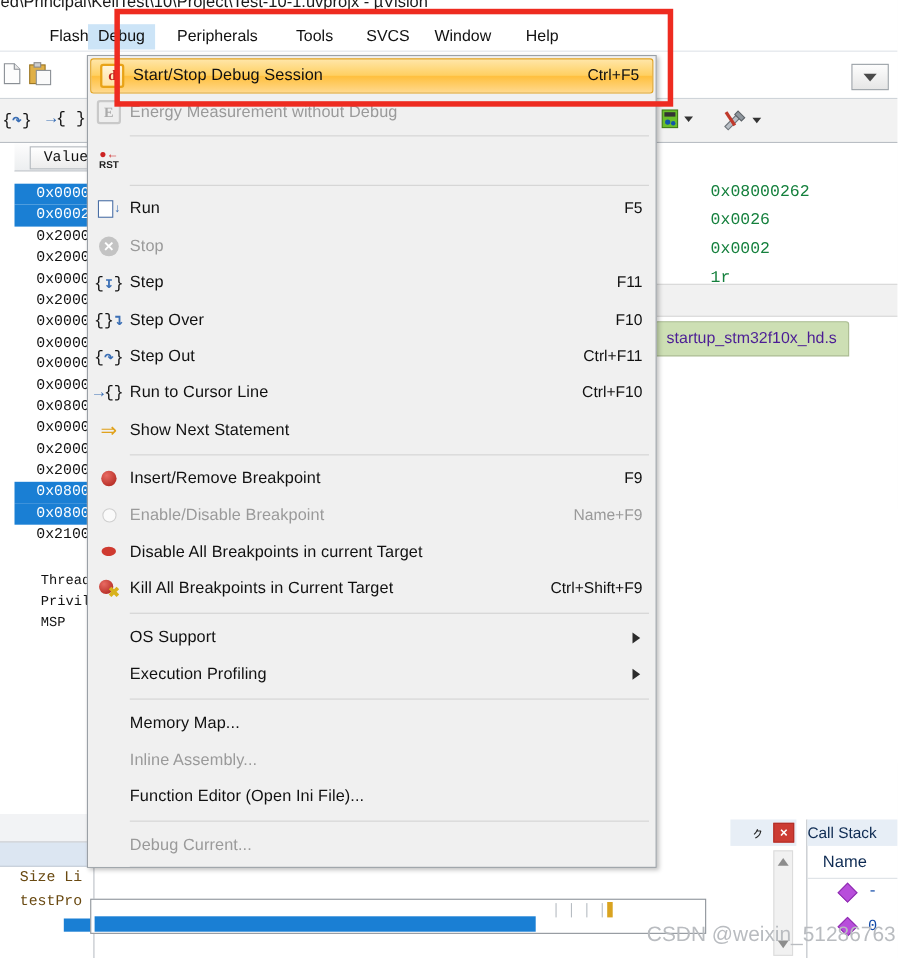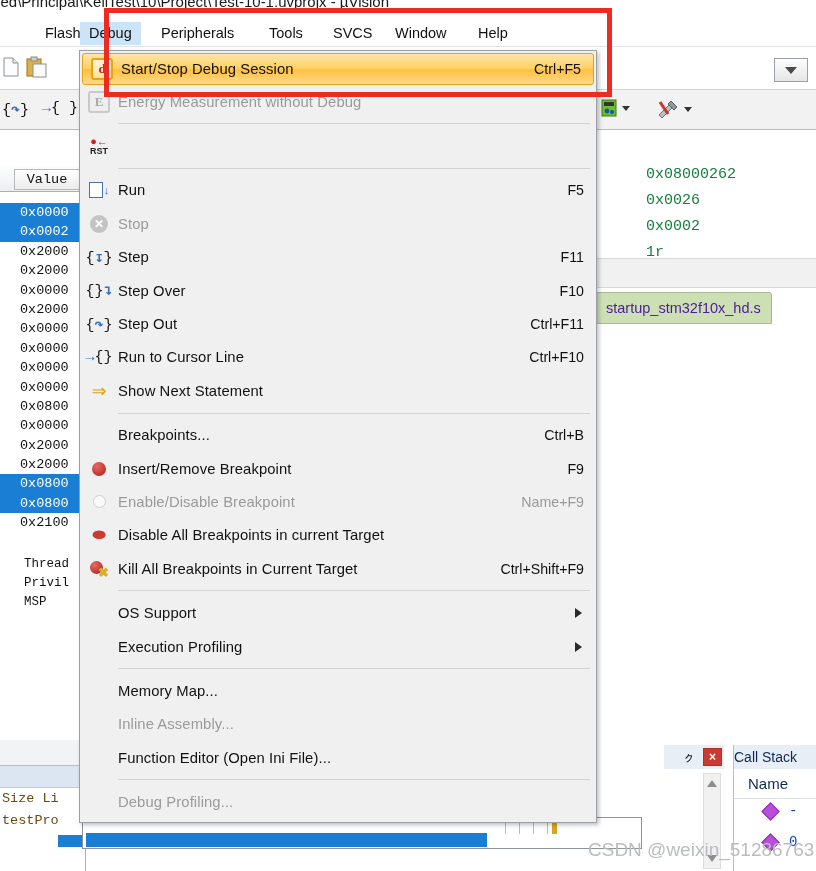--- a/index.html
+++ b/index.html
@@ -61,24 +61,23 @@
     display: flex; align-items: center; justify-content: center;
   }
   .tb-combo .chev { width: 0; height: 0; border-left: 6px solid transparent;
     border-right: 6px solid transparent; border-top: 7px solid #4a4a4a; }
   .tb-icon { position: absolute; display: flex; align-items: center; }
   .caret-sm { width: 0; height: 0; border-left: 4px solid transparent;
     border-right: 4px solid transparent; border-top: 5px solid #333; margin-left: 4px; }
 
   
   .leftpanel {
-    position: absolute; left: 0; top: 130px; width: 86px; height: 610px;
+    position: absolute; left: 13px; top: 130px; width: 86px; height: 610px;
     background: #ffffff; border-right: 7px solid #0c4a6e;
     overflow: hidden;
-    margin-top: 36px;
   }
   .lp-header {
     position: relative; height: 26px; background: linear-gradient(#fdfdfd,#eceef0);
     border-bottom: 1px solid #a9b0b7;
   }
   .lp-header .colhdr {
     position: absolute; left: 14px; top: 3px; width: 66px; height: 21px;
     border: 1px solid #b4b9be; background: linear-gradient(#ffffff,#ececec);
     font-family: "Liberation Mono", monospace; font-size: 13.5px;
     color: #111; text-align: center; line-height: 19px;
@@ -94,21 +93,21 @@
   .lp-tail .lp-row { padding-left: 24px; font-size: 12.5px; }
 
   
   .leftbottom {
     position: absolute; left: 0; top: 740px; width: 86px; height: 131px;
     background: #ffffff; border-right: 1px solid #a9b0b7;
   }
   .lb-tabstrip { height: 26px; background: #f2f3f5; border-bottom: 1px solid #b9bec4; }
   .lb-sel { height: 22px; background: #dce6f2; border-bottom: 1px solid #c4ccd6; }
   .lb-row {
-    height: 22px; line-height: 22px; padding-left: 2px;
+    height: 22px; line-height: 22px; padding-left: 18px;
     font-family: "Liberation Mono", monospace; font-size: 13.5px;
     color: #6a4a12; white-space: nowrap;
   }
   .lb-scrollblue {
     position: absolute; left: 58px; bottom: 24px; width: 30px; height: 12px;
     background: #1a7fd4;
   }
 
   
   .editor {
@@ -524,25 +523,20 @@
         </div>
         <div class="dd-item">
           <span class="dd-icon">
             <span class="ic-nextarrow">⇒</span>
           </span>
           <span class="dd-label">Show Next Statement</span>
           <span class="dd-shortcut"></span>
         </div>
         <div class="dd-sep"></div>
         <div class="dd-item">
-          <span class="dd-icon"></span>
-          <span class="dd-label">Breakpoints...</span>
-          <span class="dd-shortcut">Ctrl+B</span>
-        </div>
-        <div class="dd-item">
           <span class="dd-icon">
             <span class="ic-bpdot"></span>
           </span>
           <span class="dd-label">Insert/Remove Breakpoint</span>
           <span class="dd-shortcut">F9</span>
         </div>
         <div class="dd-item disabled">
           <span class="dd-icon">
             <span class="ic-bpring"></span>
           </span>
@@ -589,21 +583,21 @@
           <span class="dd-shortcut"></span>
         </div>
         <div class="dd-item">
           <span class="dd-icon"></span>
           <span class="dd-label">Function Editor (Open Ini File)...</span>
           <span class="dd-shortcut"></span>
         </div>
         <div class="dd-sep"></div>
         <div class="dd-item disabled">
           <span class="dd-icon"></span>
-          <span class="dd-label">Debug Profiling...</span>
+          <span class="dd-label">Debug Current...</span>
           <span class="dd-shortcut"></span>
         </div>
       </div>
   </div>
 
   <div class="redbox"></div>
 
 </div>
 
 </body></html>

